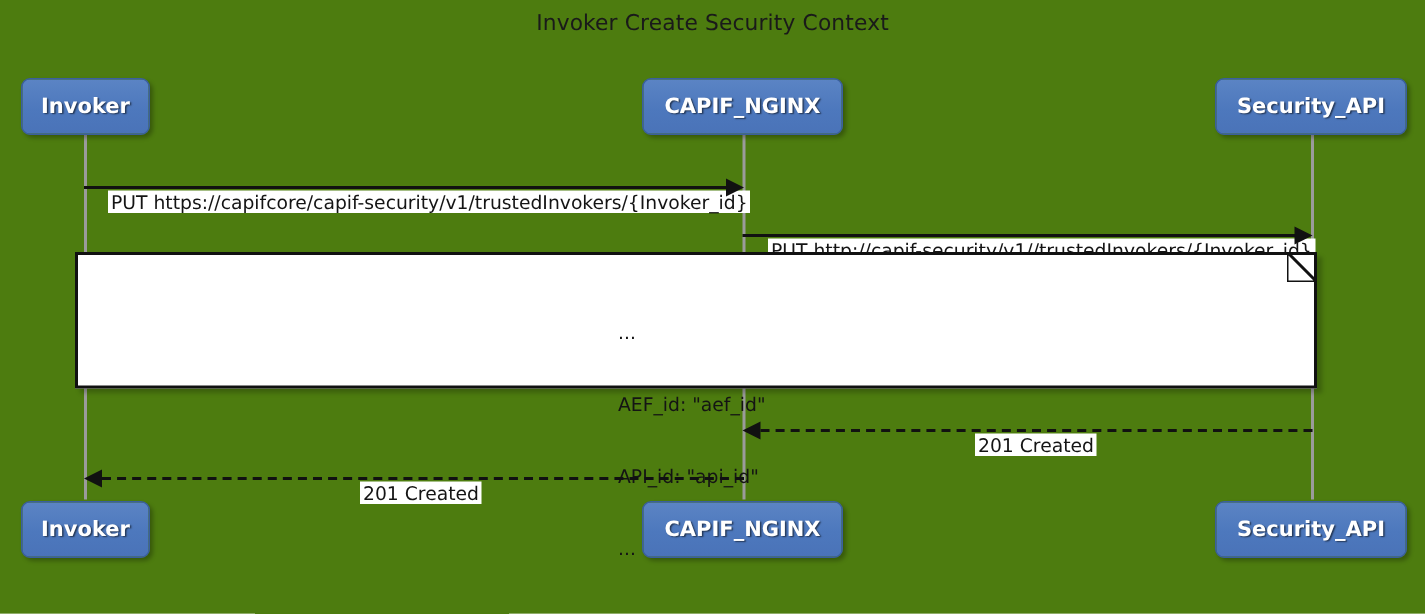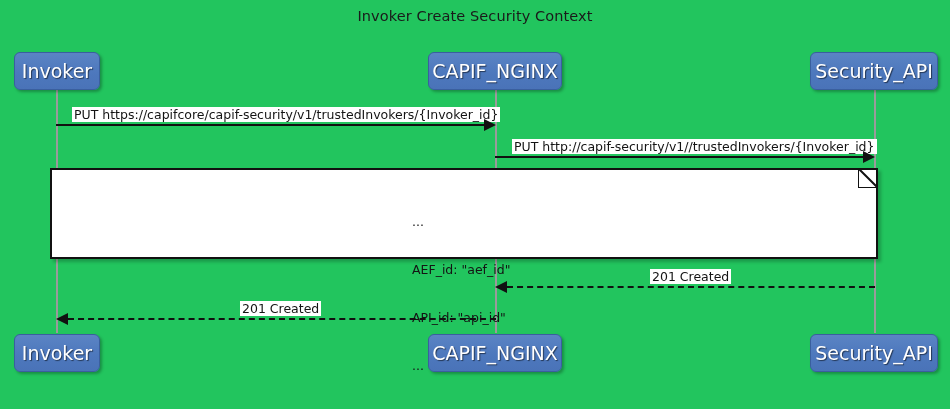--- a/index.html
+++ b/index.html
@@ -10,21 +10,21 @@
   body {
     font-family: "DejaVu Sans", sans-serif;
     width: 950px;
     height: 409px;
     overflow: hidden;
   }
   #canvas {
     position: relative;
     width: 950px;
     height: 409px;
-    background: #22c55e;
+    background: #4d7c0f;
   }
 
   
   .diagram-title {
     position: absolute;
     left: 0;
     top: 8px;
     width: 950px;
     text-align: center;
     font-size: 14.5px;
@@ -41,22 +41,22 @@
     background: linear-gradient(180deg, #5b84c4 0%, #4d78bd 55%, #4a73b8 100%);
     border: 1px solid #3a5f9e;
     box-shadow: 2px 2px 3px rgba(0,0,0,0.28);
     display: flex;
     align-items: center;
     justify-content: center;
     box-sizing: border-box;
   }
   .participant-label {
     color: #ffffff;
-    font-size: 19px;
-    font-weight: normal;
+    font-size: 14px;
+    font-weight: bold;
     text-shadow: 1px 1px 1px rgba(0,0,0,0.55);
     white-space: nowrap;
   }
 
   
   .lifeline {
     position: absolute;
     width: 2px;
     background: #9b9b9b;
   }
@@ -85,20 +85,21 @@
     border-bottom: 6px solid transparent;
     border-right: 12px solid #111111;
   }
   .msg-label {
     position: absolute;
     font-size: 12.5px;
     color: #141414;
     white-space: nowrap;
     background: #ffffff;
     padding: 0 2px;
+    margin-top: 20px;
   }
 
   
   .note {
     position: absolute;
     background: #ffffff;
     border: 2px solid #111111;
     box-sizing: border-box;
     box-shadow: 3px 3px 3px rgba(0,0,0,0.22);
   }

